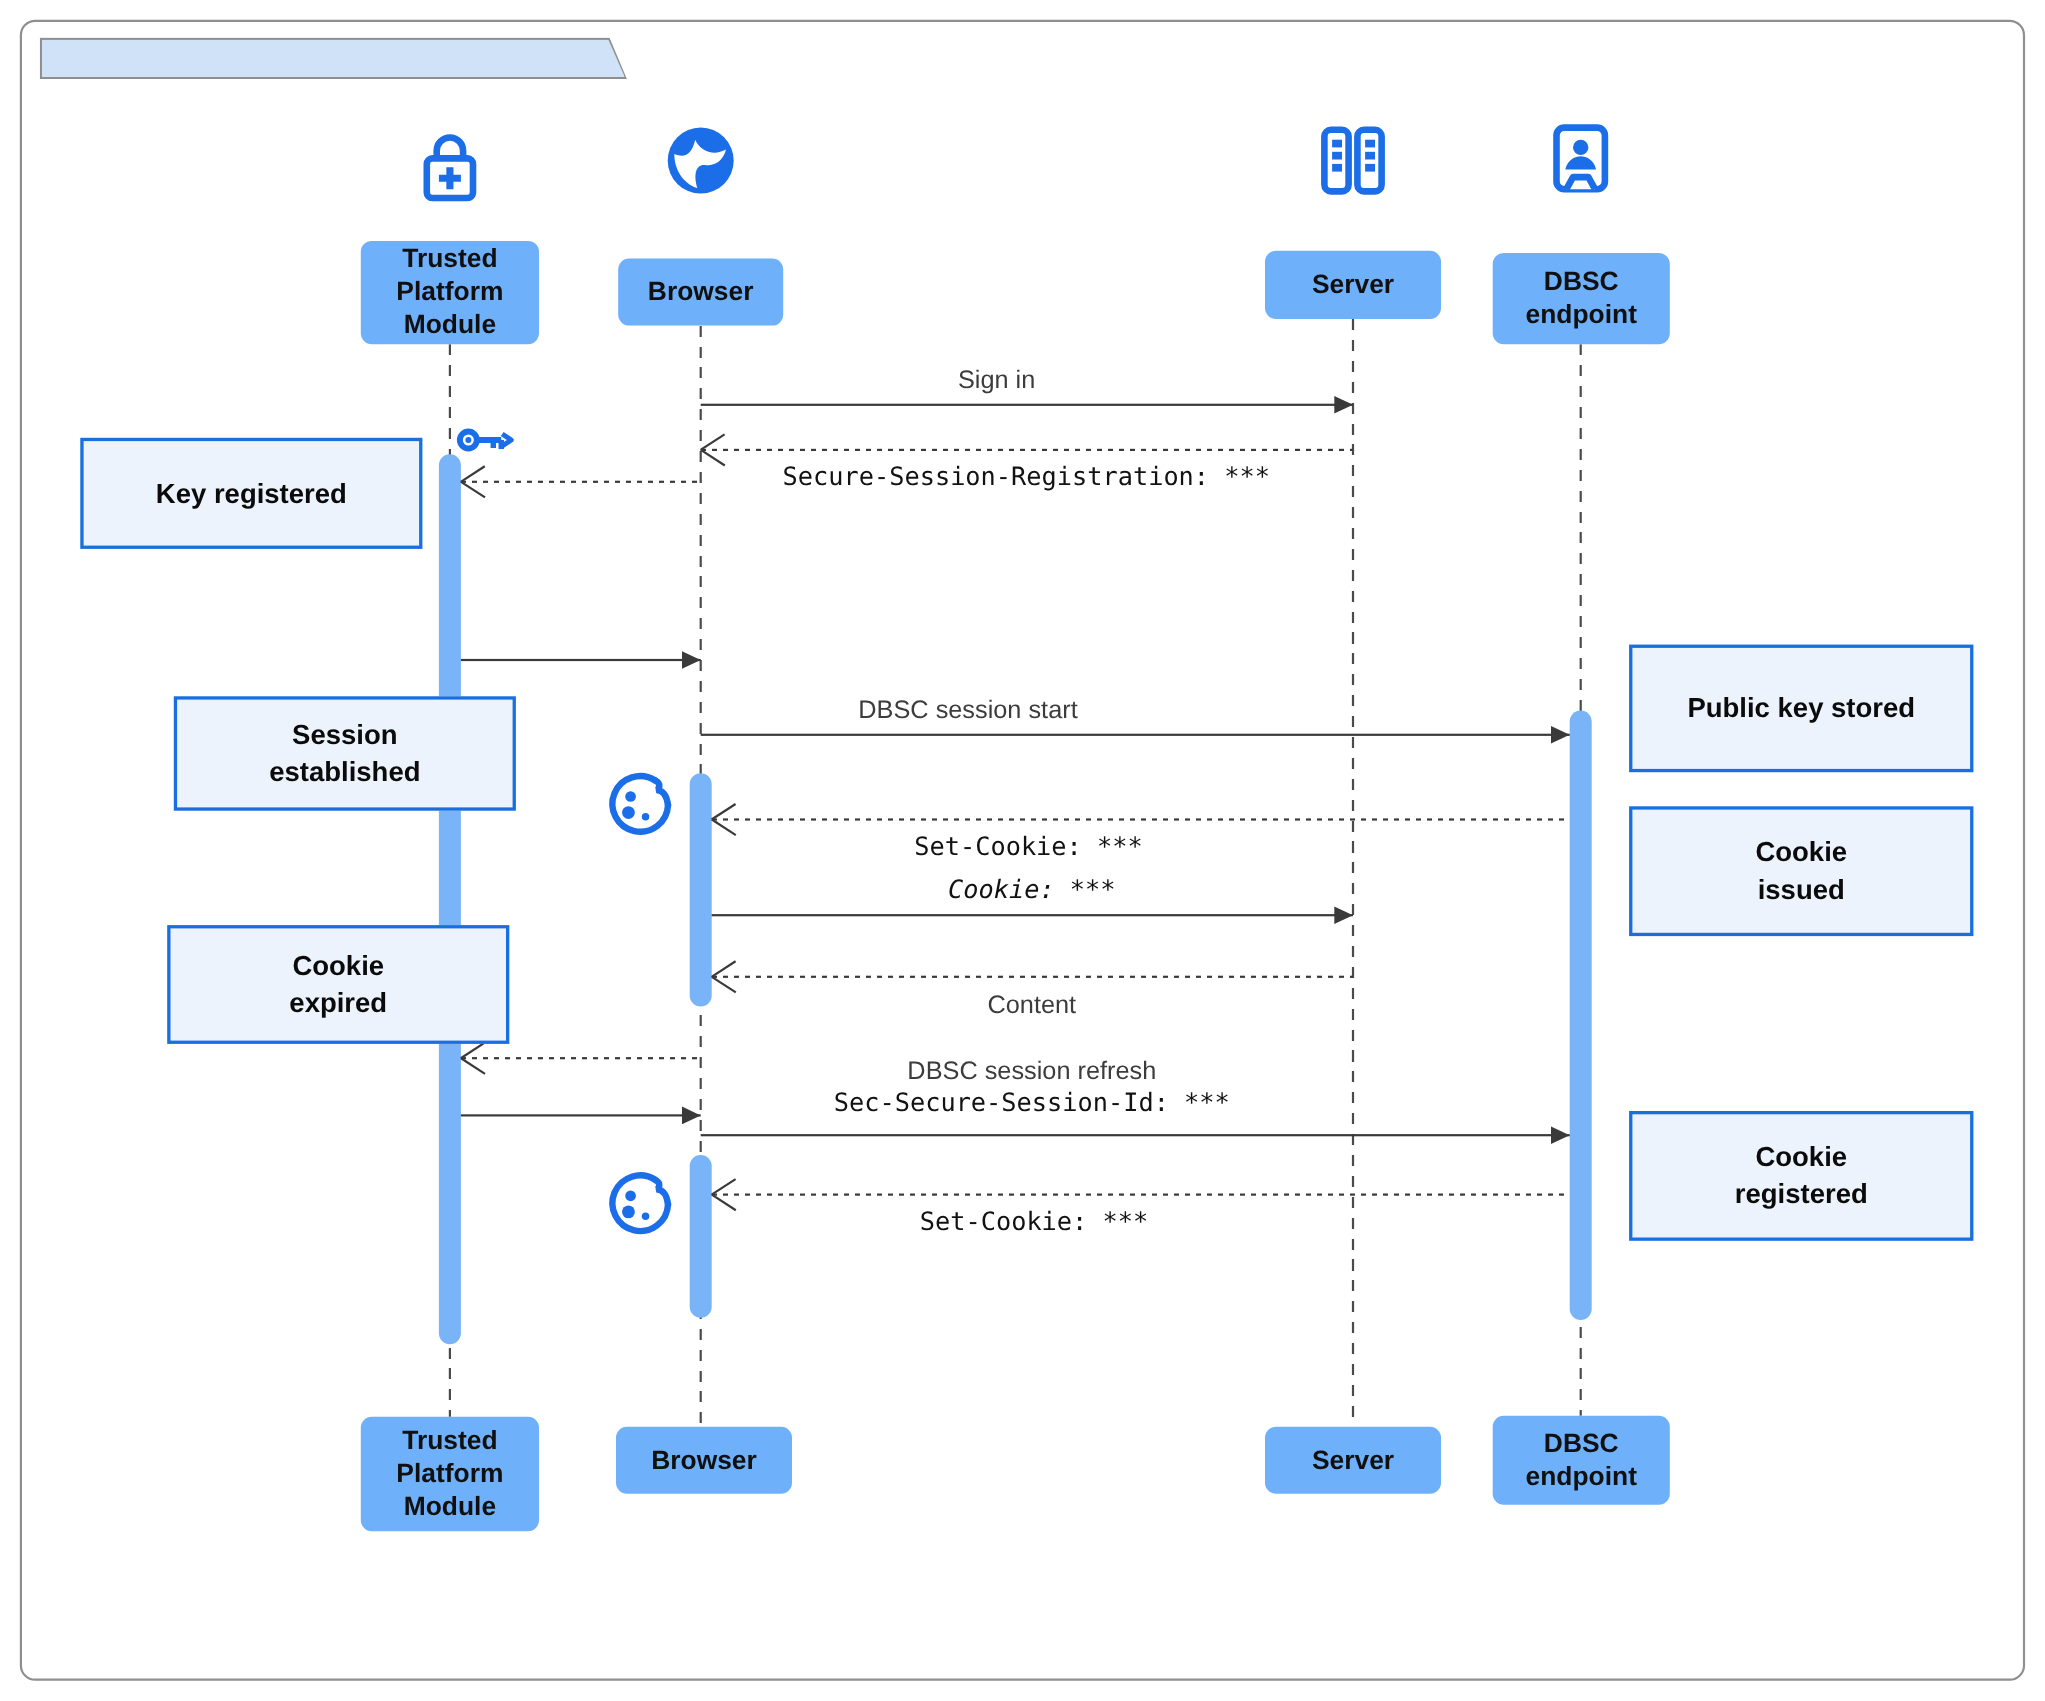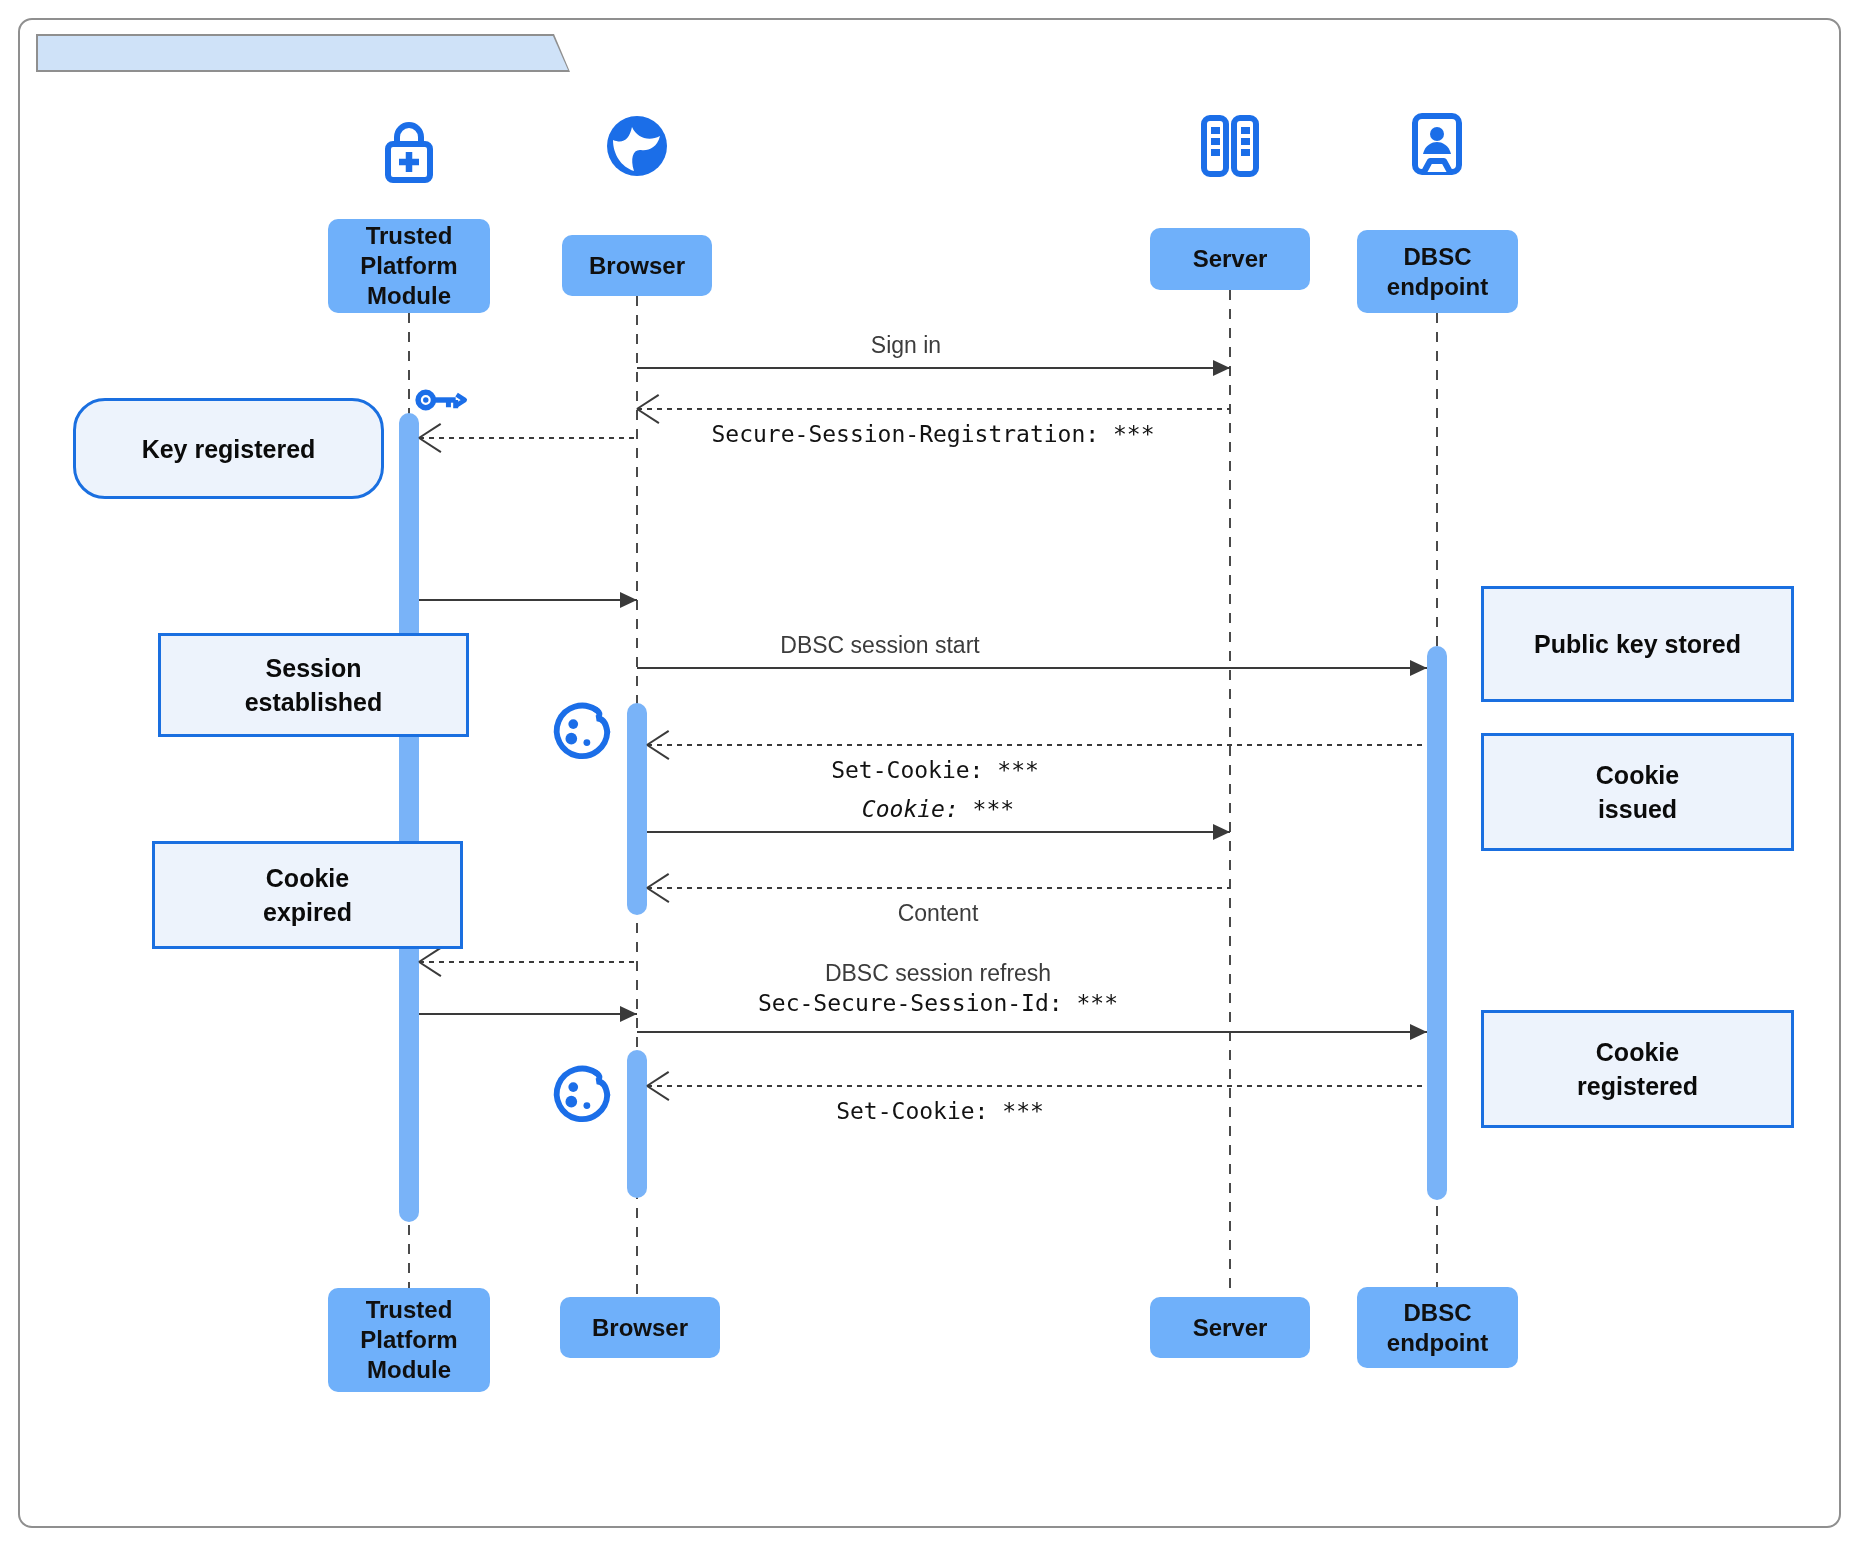--- a/index.html
+++ b/index.html
@@ -170,21 +170,21 @@
         <div class="mono">Sec-Secure-Session-Id: ***</div>
       </div>
       <div class="msg-line-dashed" style="left: 647px; top: 1084.8px; width: 780px;"></div>
       <div class="head-open" style="left: 647px; top: 1086px;">
         <i class="up"></i>
         <i class="dn"></i>
       </div>
       <div class="msg-label" style="left: 940px; top: 1096px;">
         <div class="mono">Set-Cookie: ***</div>
       </div>
-      <div class="note" style="left: 73px; top: 398px; width: 305px; height: 95px; border-radius: 32px;">
+      <div class="note" style="left: 73px; top: 398px; width: 305px; height: 95px;">
         <div>Key registered</div>
       </div>
       <div class="note" style="left: 158px; top: 633px; width: 305px; height: 98px;">
         <div>Session</div>
         <div>established</div>
       </div>
       <div class="note" style="left: 152px; top: 841px; width: 305px; height: 102px;">
         <div>Cookie</div>
         <div>expired</div>
       </div>

